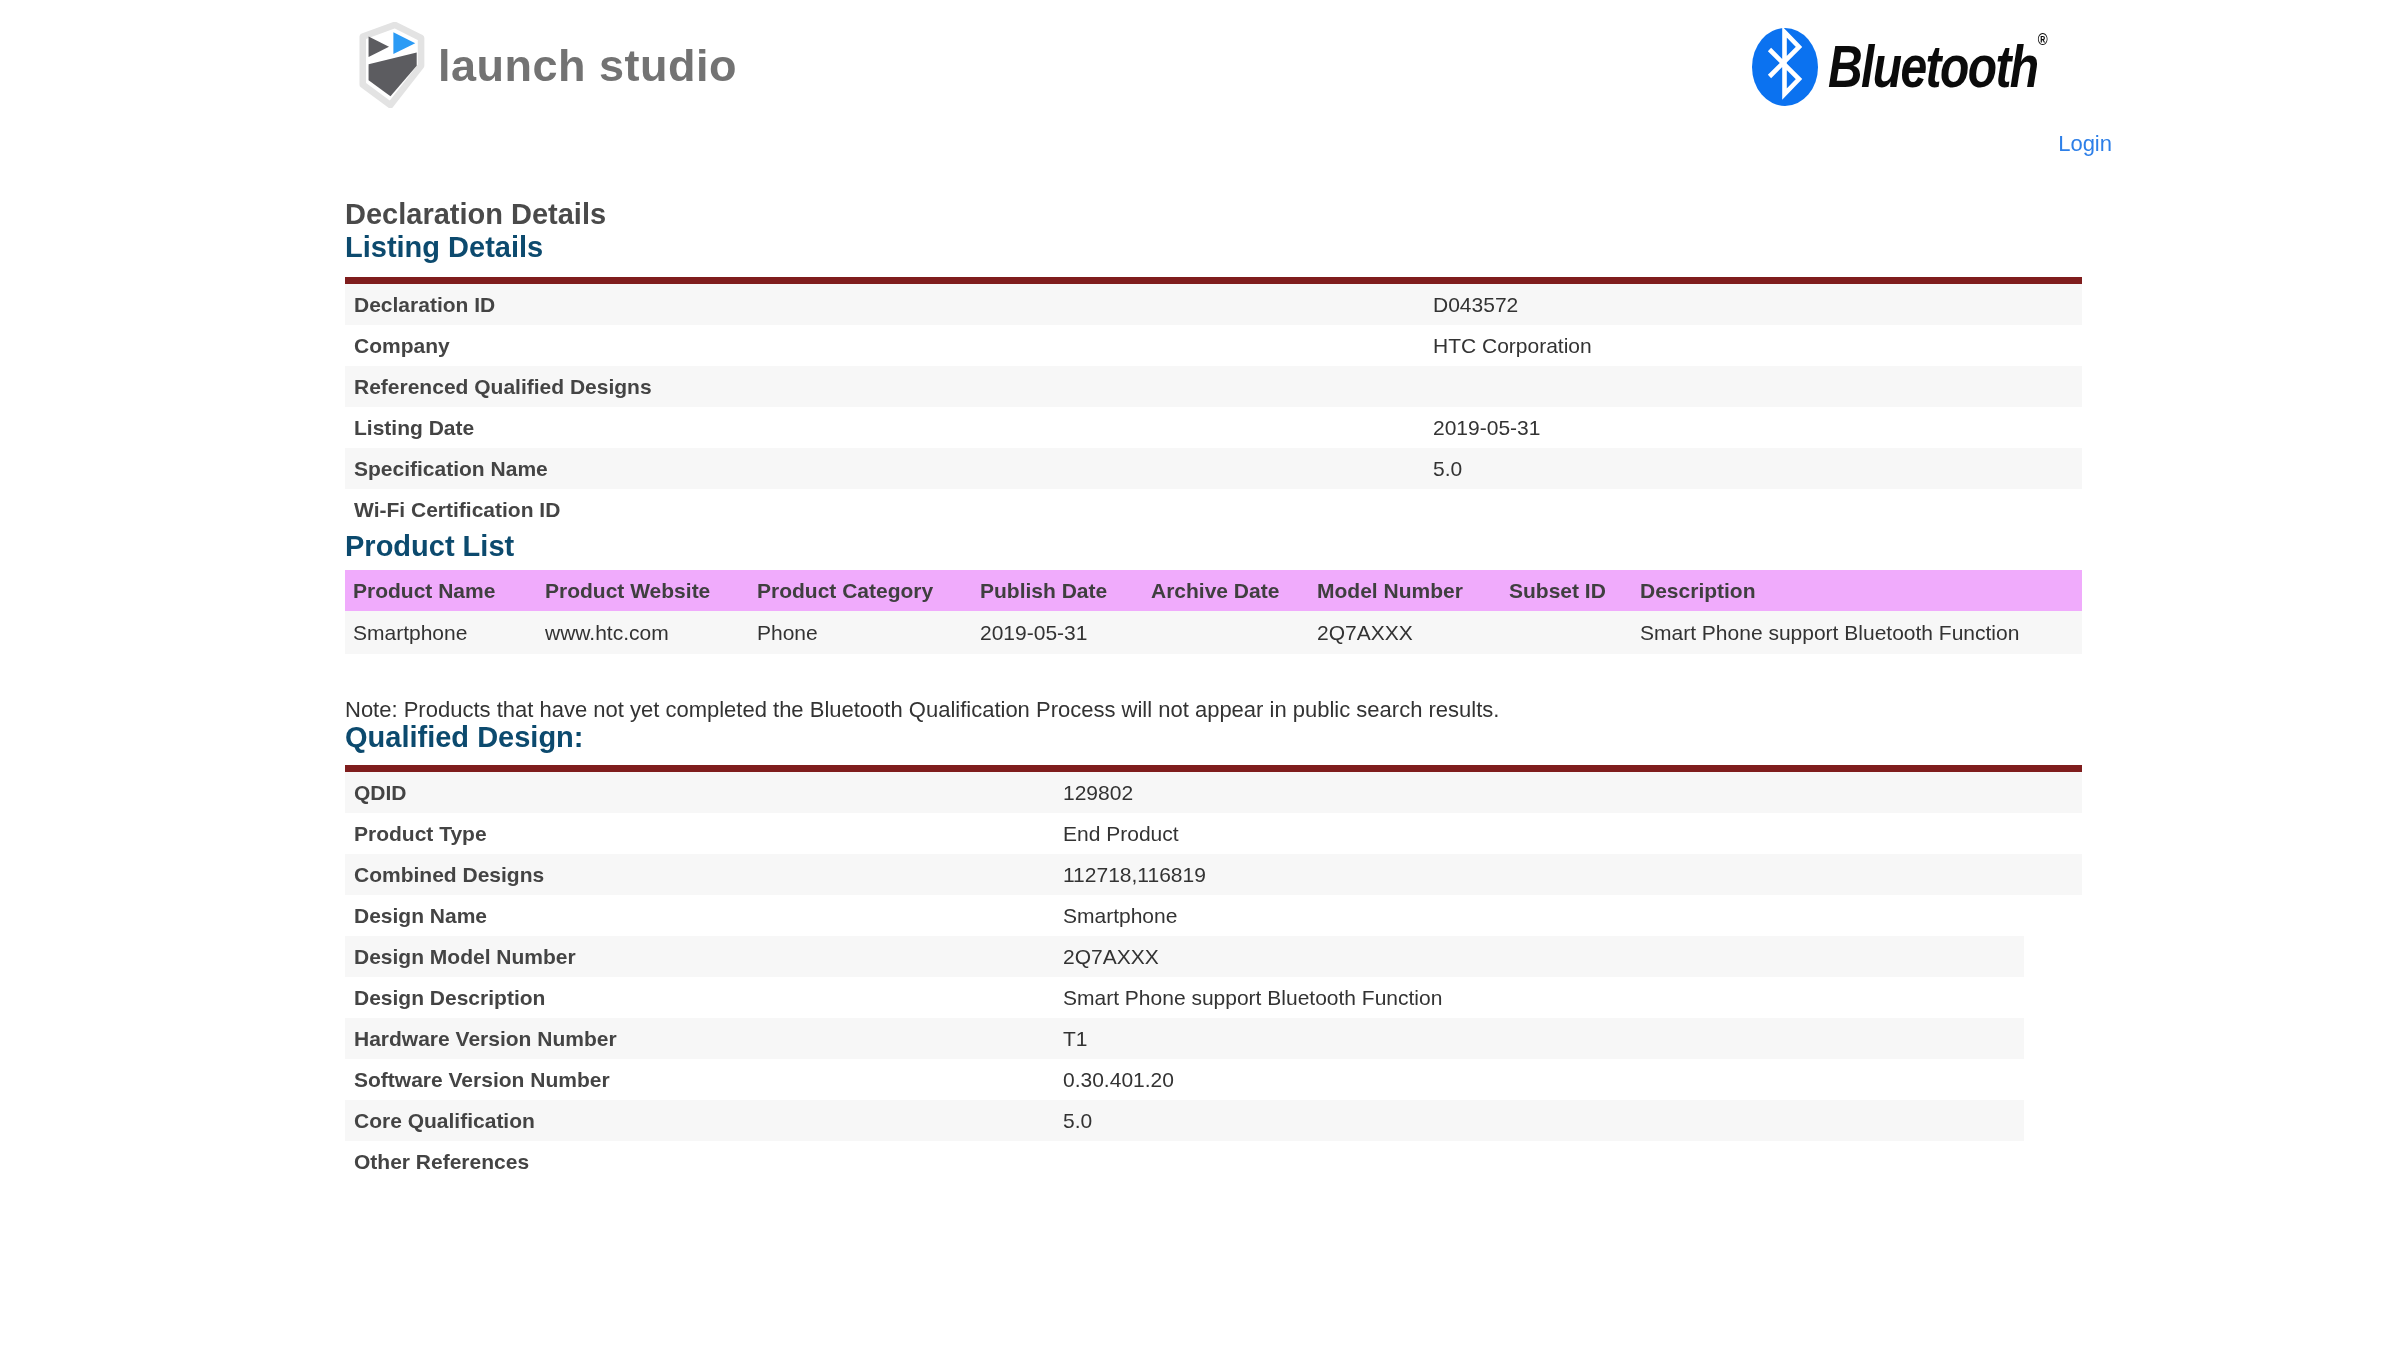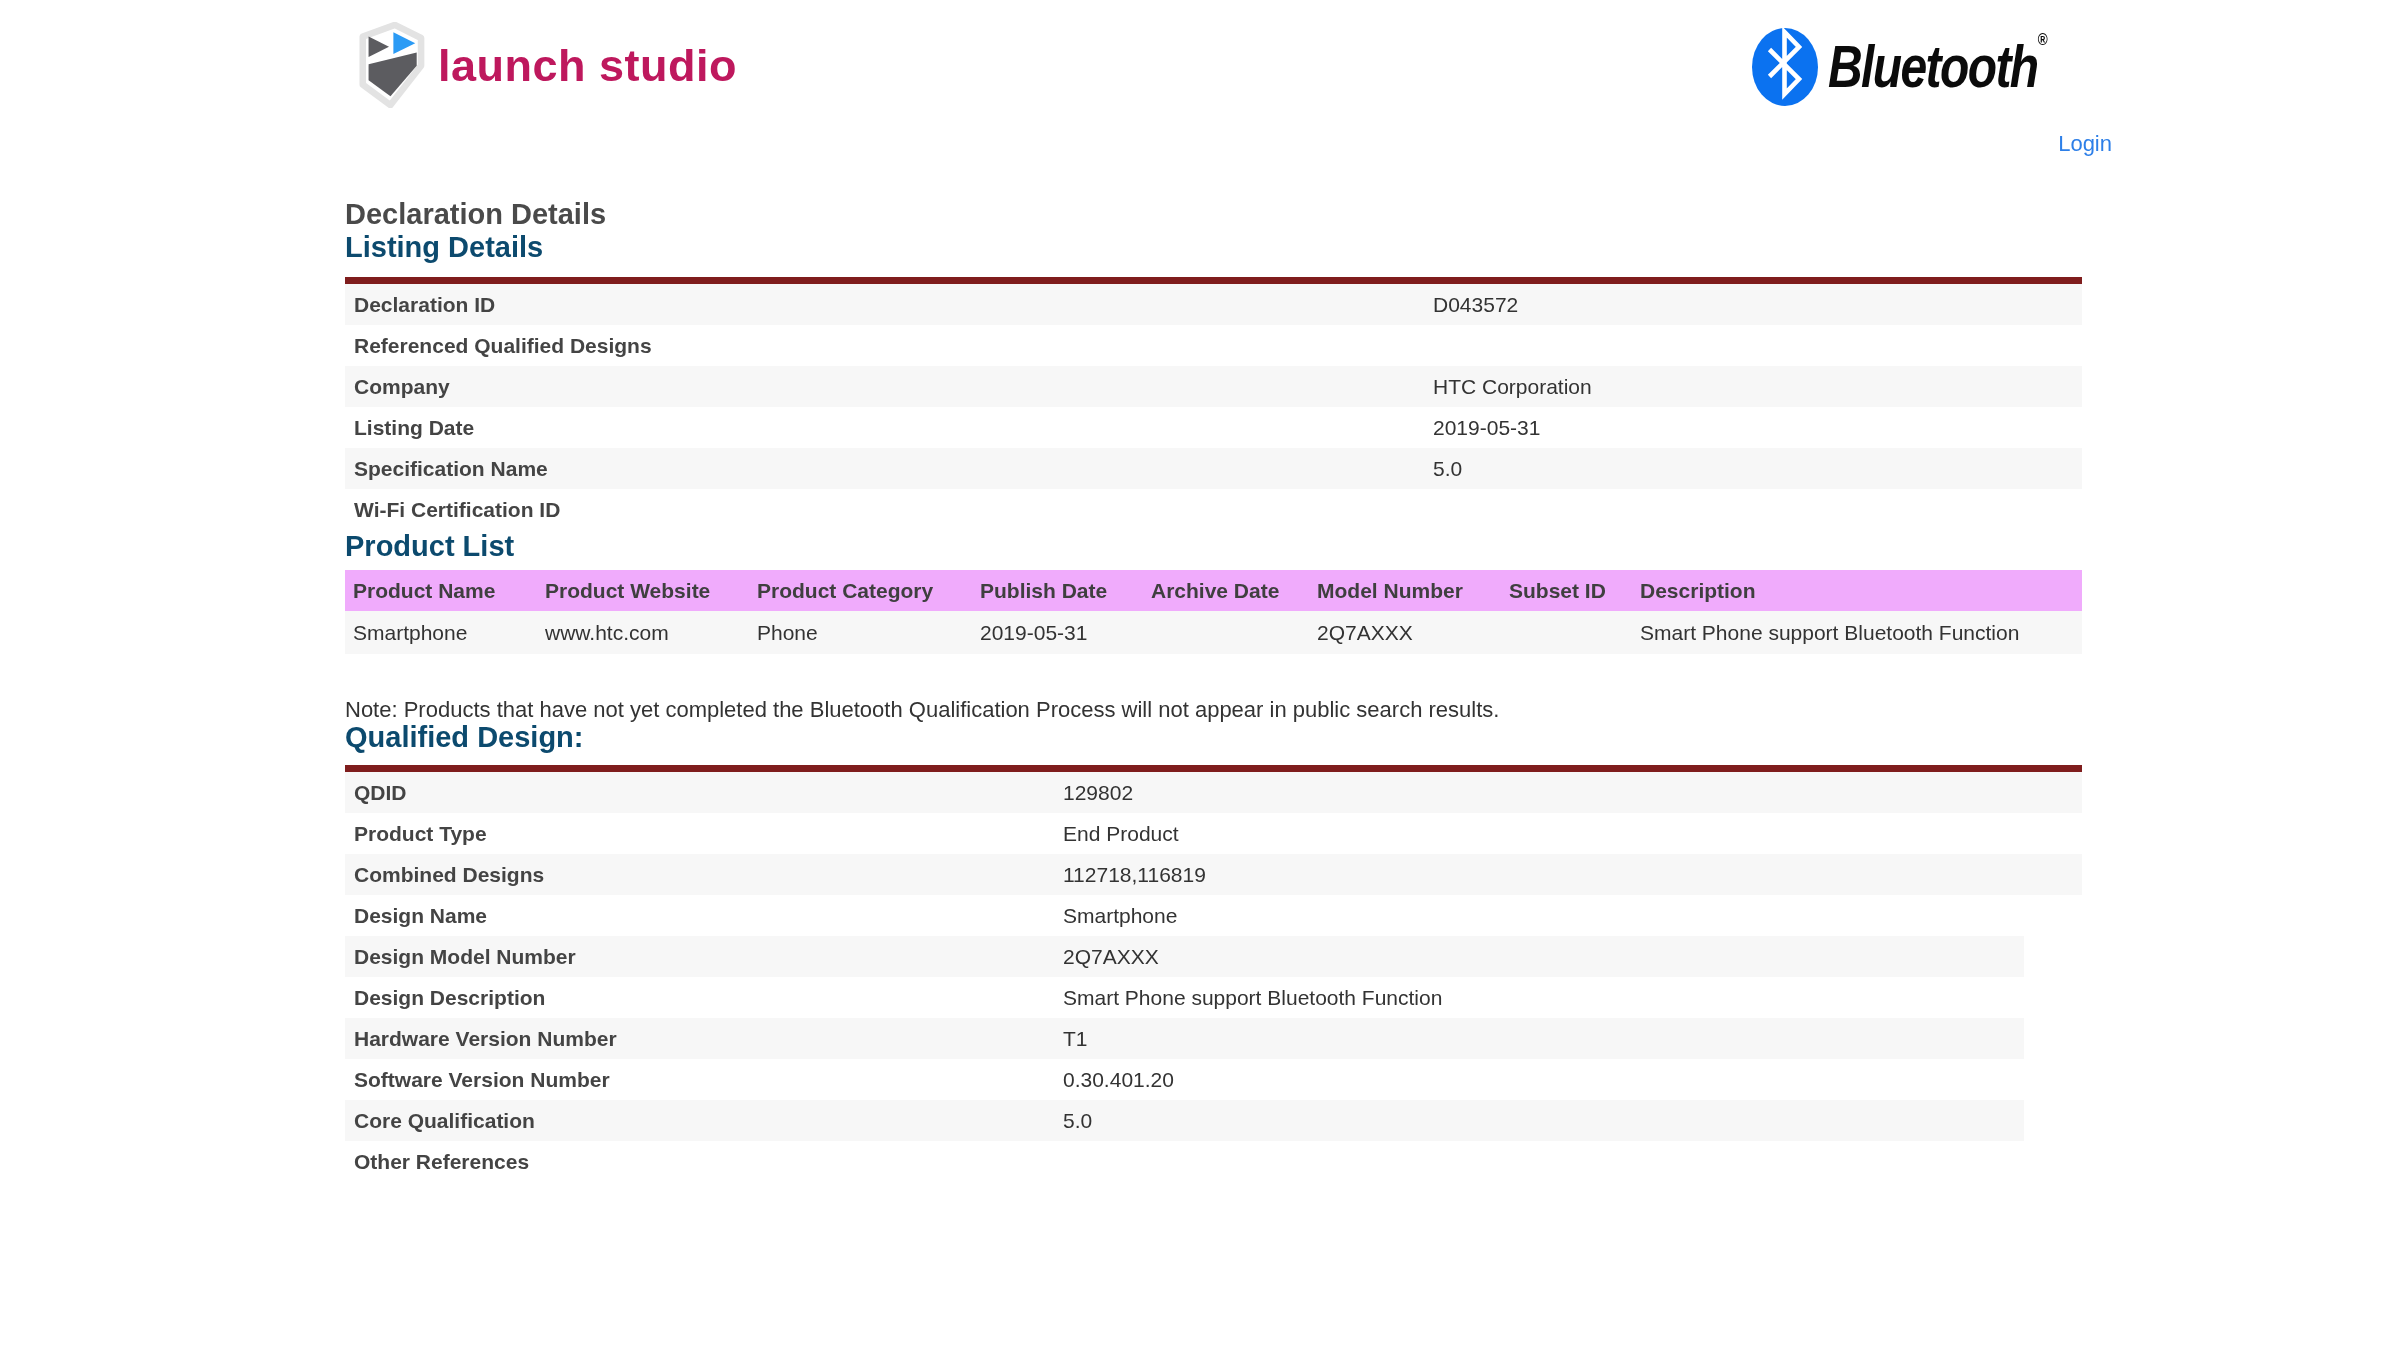--- a/index.html
+++ b/index.html
@@ -9,21 +9,21 @@
     font-family: "Liberation Sans", sans-serif;
     color: #333333;
     overflow: hidden;
   }
 
   
   .topbar { position: relative; height: 163px; }
   .brand { position: absolute; left: 352px; top: 22px; display: flex; align-items: center; }
   .brand-icon { width: 74px; height: 86px; margin-right: 12px; }
   .brand-text {
-    font-size: 45px; font-weight: bold; color: #be185d; letter-spacing: 0.5px;
+    font-size: 45px; font-weight: bold; color: #737373; letter-spacing: 0.5px;
     line-height: 1;
   }
   .btlogo { position: absolute; right: 300px; top: 28px; display: flex; align-items: flex-start; font-style: italic; }
   .bt-oval { width: 66px; height: 78px; margin-right: 10px; }
   .bt-word {
     font-size: 60px; font-weight: bold; color: #0b0b0b; letter-spacing: -2px;
     transform: scaleX(0.80); transform-origin: left top; line-height: 78px;
     white-space: nowrap;
   }
   .bt-reg { font-size: 17px; font-weight: bold; color: #0b0b0b; vertical-align: top; line-height: 20px; display: inline-block; transform: translateY(2px); }
@@ -97,26 +97,26 @@
   <h1 class="page-title">Declaration Details</h1>
 
   <h2 class="section-heading h-listing">Listing Details</h2>
 
   <div class="kv-table listing">
     <div class="kv-row">
       <div class="kv-label">Declaration ID</div>
       <div class="kv-value">D043572</div>
     </div>
     <div class="kv-row">
+      <div class="kv-label">Company</div>
+      <div class="kv-value">HTC Corporation</div>
+    </div>
+    <div class="kv-row">
       <div class="kv-label">Referenced Qualified Designs</div>
       <div class="kv-value"></div>
-    </div>
-    <div class="kv-row">
-      <div class="kv-label">Company</div>
-      <div class="kv-value">HTC Corporation</div>
     </div>
     <div class="kv-row">
       <div class="kv-label">Listing Date</div>
       <div class="kv-value">2019-05-31</div>
     </div>
     <div class="kv-row">
       <div class="kv-label">Specification Name</div>
       <div class="kv-value">5.0</div>
     </div>
     <div class="kv-row">

